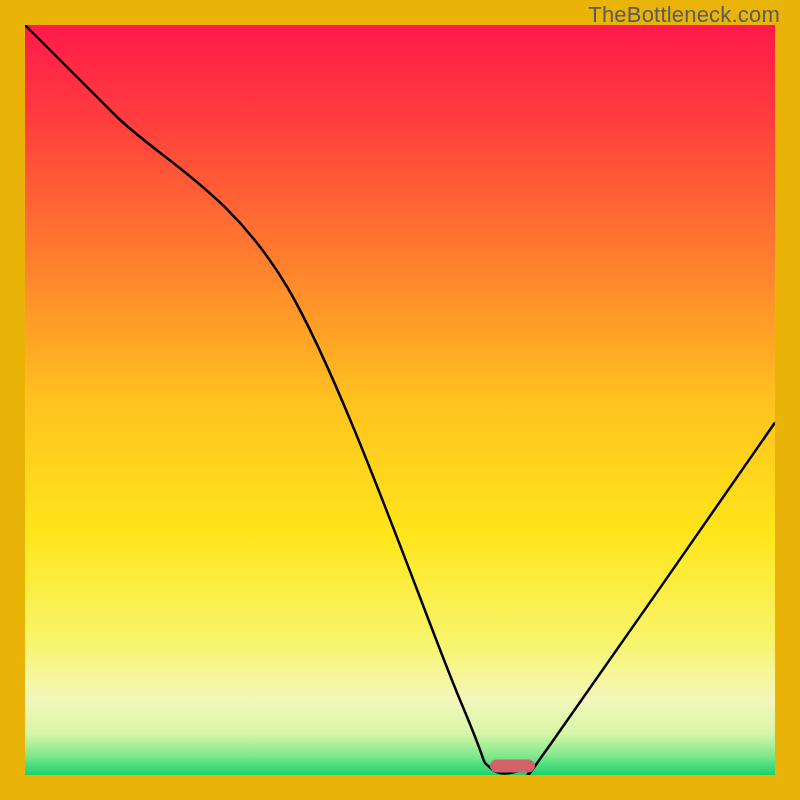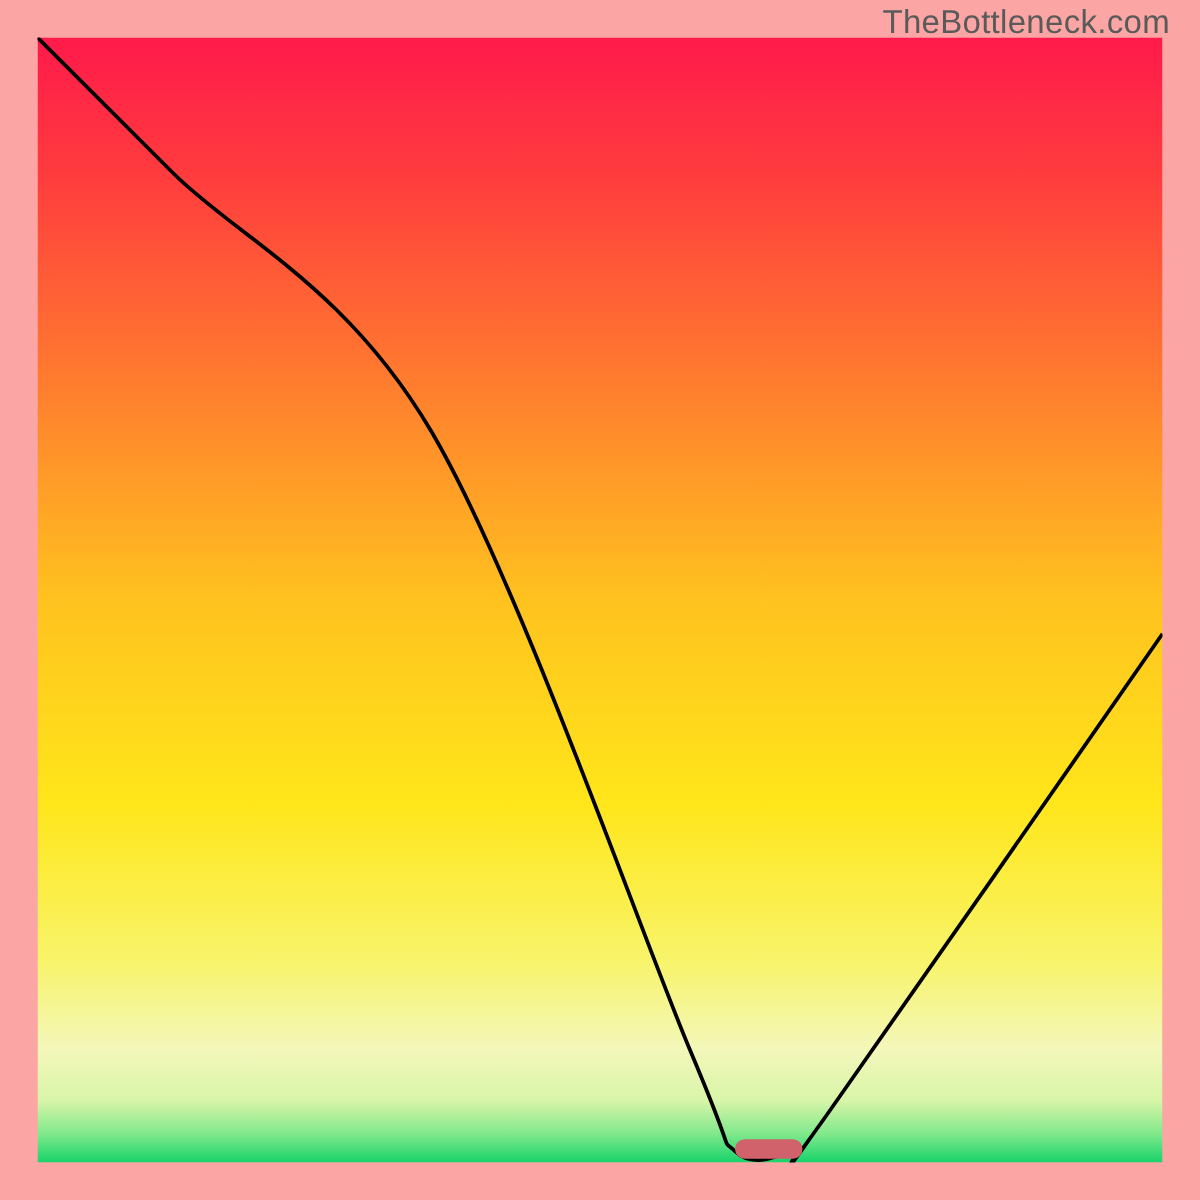--- a/index.html
+++ b/index.html
@@ -10,21 +10,21 @@
     background: #000;
     overflow: hidden;
     font-family: Arial, Helvetica, sans-serif;
   }
   .frame {
     position: absolute;
     left: 0;
     top: 0;
     width: 800px;
     height: 800px;
-    background: #fca5a5;
+    background: #eab308;
   }
   .watermark {
     position: absolute;
     top: 2px;
     right: 20px;
     color: #5a5a5a;
     font-size: 22px;
     font-weight: 400;
     letter-spacing: 0.2px;
     user-select: none;

